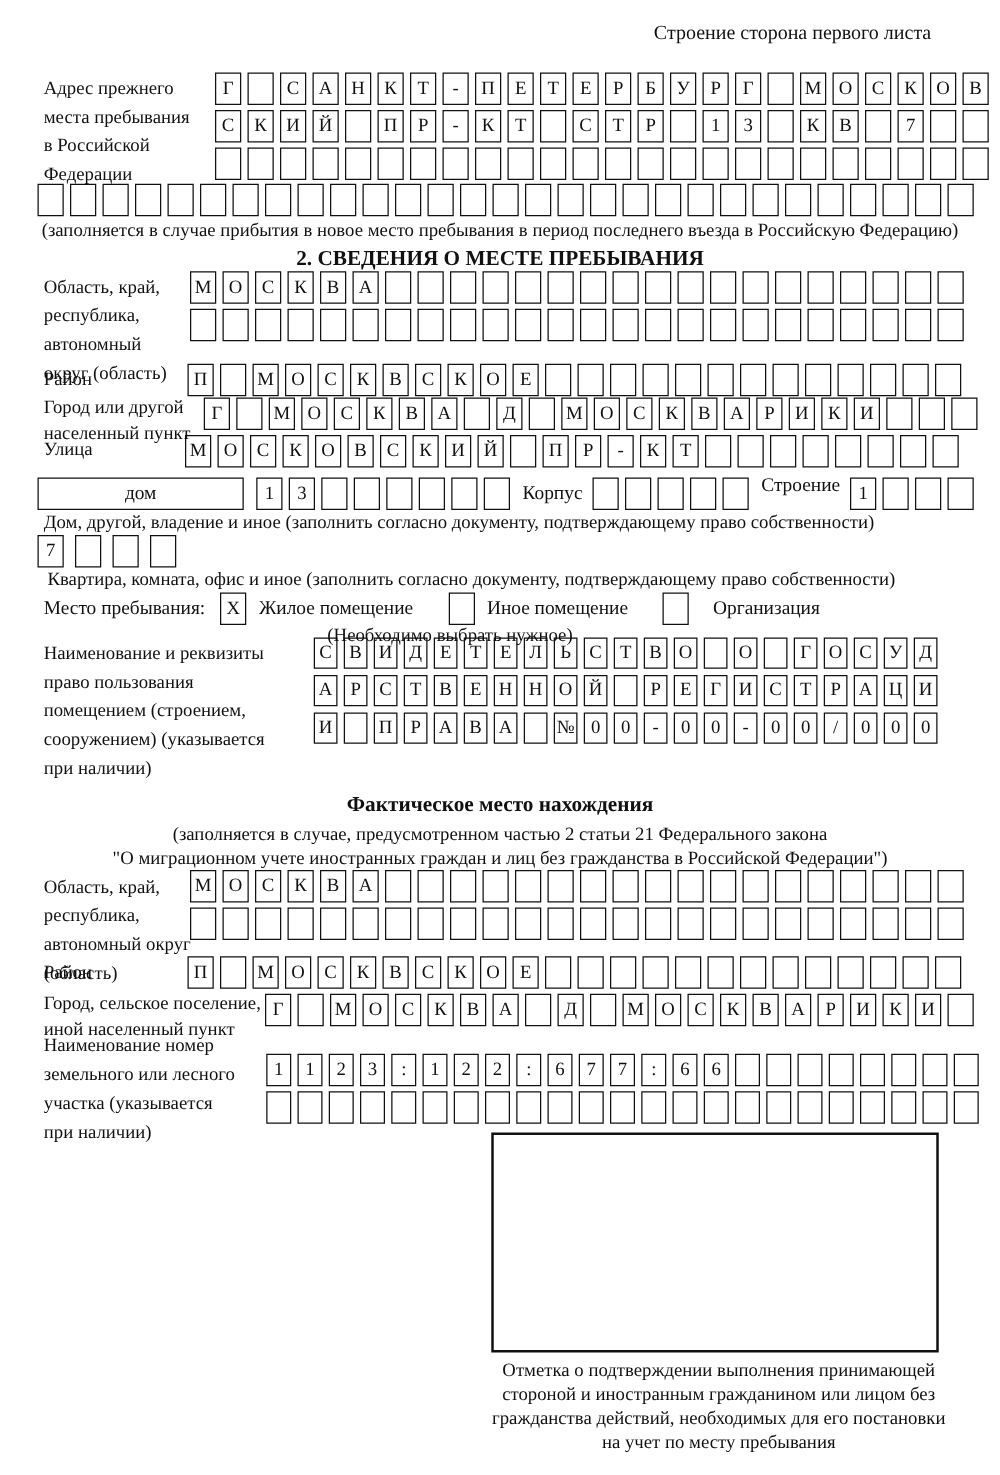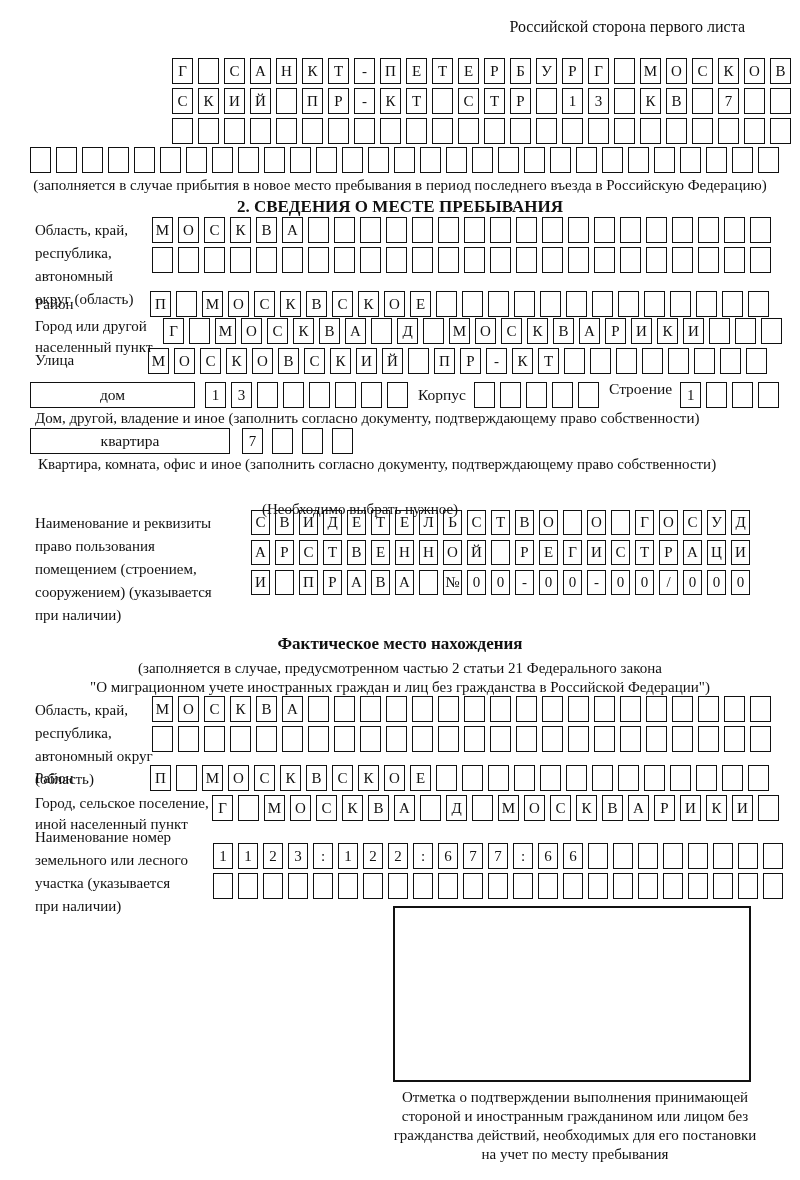--- a/index.html
+++ b/index.html
@@ -33,22 +33,28 @@
     font-size:15.5px; flex:0 0 auto;
   }
   .stamp-box { width:358px; height:176px; border:2px solid #111; box-sizing:border-box; background:#fff; }
   .ccap { text-align:center; font-size:15px; line-height:19px; }
 </style>
 </head>
 <body>
 
 <div class="page">
 
-  <div class="abs rnote" style="top:18px">Российской сторона первого листа</div>
-
+  <div class="abs rnote" style="top:18px">Строение сторона первого листа</div>
+
+  <div class="abs label" style="left:35px; top:60px">
+    <div>Адрес прежнего</div>
+    <div>места пребывания</div>
+    <div>в Российской</div>
+    <div>Федерации</div>
+  </div>
   <div class="abs boxrow" style="left:172px; top:58px">
       <span class="cbox">Г</span>
       <span class="cbox"></span>
       <span class="cbox">С</span>
       <span class="cbox">А</span>
       <span class="cbox">Н</span>
       <span class="cbox">К</span>
       <span class="cbox">Т</span>
       <span class="cbox">-</span>
       <span class="cbox">П</span>
@@ -325,30 +331,44 @@
     <span class="boxgroup">
         <span class="cbox">1</span>
         <span class="cbox"></span>
         <span class="cbox"></span>
         <span class="cbox"></span>
       </span>
   </div>
   <div class="abs note" style="left:35px; top:410px">Дом, другой, владение и иное (заполнить согласно документу, подтверждающему право собственности)</div>
 
   <div class="abs flexrow wide" style="left:30px; top:428px">
-    <div class="wide-box" style="width:200px; margin-right:12px">квартира</div>
     <span class="boxgroup">
         <span class="cbox">7</span>
         <span class="cbox"></span>
         <span class="cbox"></span>
         <span class="cbox"></span>
       </span>
   </div>
   <div class="abs note" style="left:38px; top:456px">Квартира, комната, офис и иное (заполнить согласно документу, подтверждающему право собственности)</div>
 
+  <div class="abs flexrow" style="left:35px; top:474px">
+    <span class="inl-label" style="margin-right:12px">Место пребывания:</span>
+    <span class="boxgroup">
+        <span class="cbox">X</span>
+      </span>
+    <span class="inl-label" style="margin:0 28px 0 5px">Жилое помещение</span>
+    <span class="boxgroup">
+        <span class="cbox"></span>
+      </span>
+    <span class="inl-label" style="margin:0 28px 0 5px">Иное помещение</span>
+    <span class="boxgroup">
+        <span class="cbox"></span>
+      </span>
+    <span class="inl-label" style="margin:0 0 0 14px">Организация</span>
+  </div>
   <div class="abs cnote" style="top:501px; width:720px">(Необходимо выбрать нужное)</div>
 
   <div class="abs label" style="left:35px; top:512px">
     <div>Наименование и реквизиты</div>
     <div>право пользования</div>
     <div>помещением (строением,</div>
     <div>сооружением) (указывается</div>
     <div>при наличии)</div>
   </div>
   <div class="abs boxrow sm" style="left:251px; top:510px">

